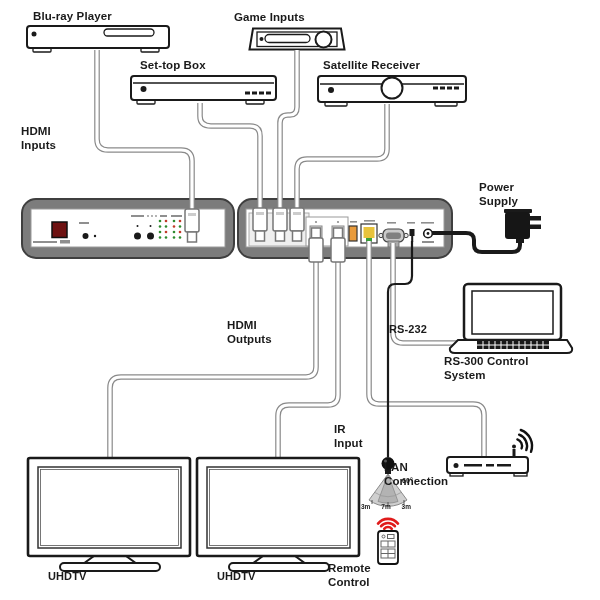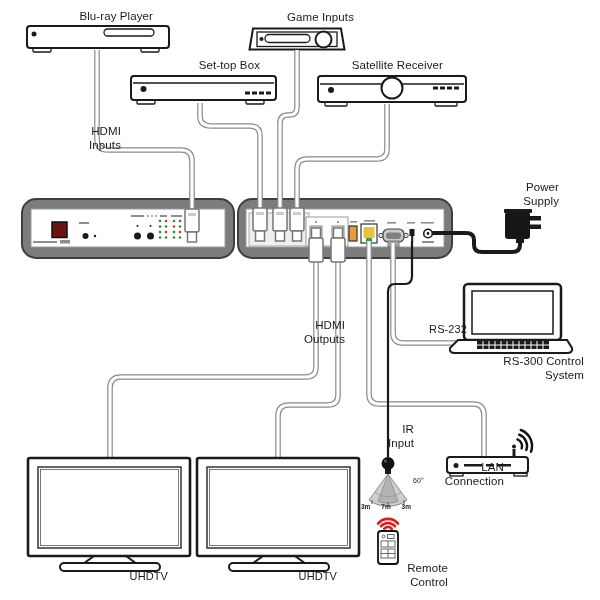--- a/index.html
+++ b/index.html
@@ -1,20 +1,20 @@
 <!DOCTYPE html>
 <html><head>
 <meta charset="utf-8">
 <style>
   html,body{margin:0;padding:0;background:#fff;}
   #stage{position:relative;width:600px;height:600px;background:#fff;overflow:hidden;
          font-family:"Liberation Sans",sans-serif;}
   #stage svg{position:absolute;left:0;top:0;}
-  .lbl{position:absolute;font-weight:400;font-size:11.5px;line-height:1.18;color:#1a1a1a;
-       text-align:right;white-space:pre-line;letter-spacing:.1px;}
+  .lbl{position:absolute;font-weight:700;font-size:11.5px;line-height:1.18;color:#1a1a1a;
+       text-align:left;white-space:pre-line;letter-spacing:.1px;}
   .lbl.big{font-size:11px;}
   .lbl.tiny{font-size:7px;line-height:1;}
   .dist-row{position:absolute;display:flex;justify-content:space-between;
             font-weight:700;font-size:6.5px;color:#1a1a1a;}
   
   .cable-o{fill:none;stroke:#8a8a8a;stroke-width:5.6;stroke-linejoin:round;}
   .cable-i{fill:none;stroke:#ffffff;stroke-width:3.2;stroke-linejoin:round;}
   .cable-blk{fill:none;stroke:#1a1a1a;stroke-width:2.2;stroke-linejoin:round;}
   .cable-pwr{fill:none;stroke:#1a1a1a;stroke-width:4;stroke-linejoin:round;}
   .dev{fill:#fff;stroke:#1a1a1a;stroke-width:2;}

